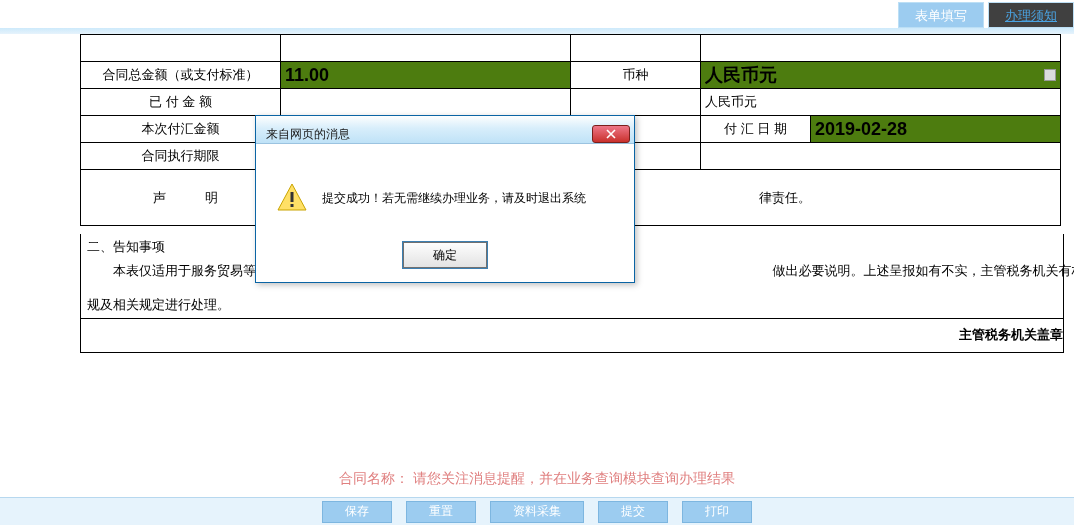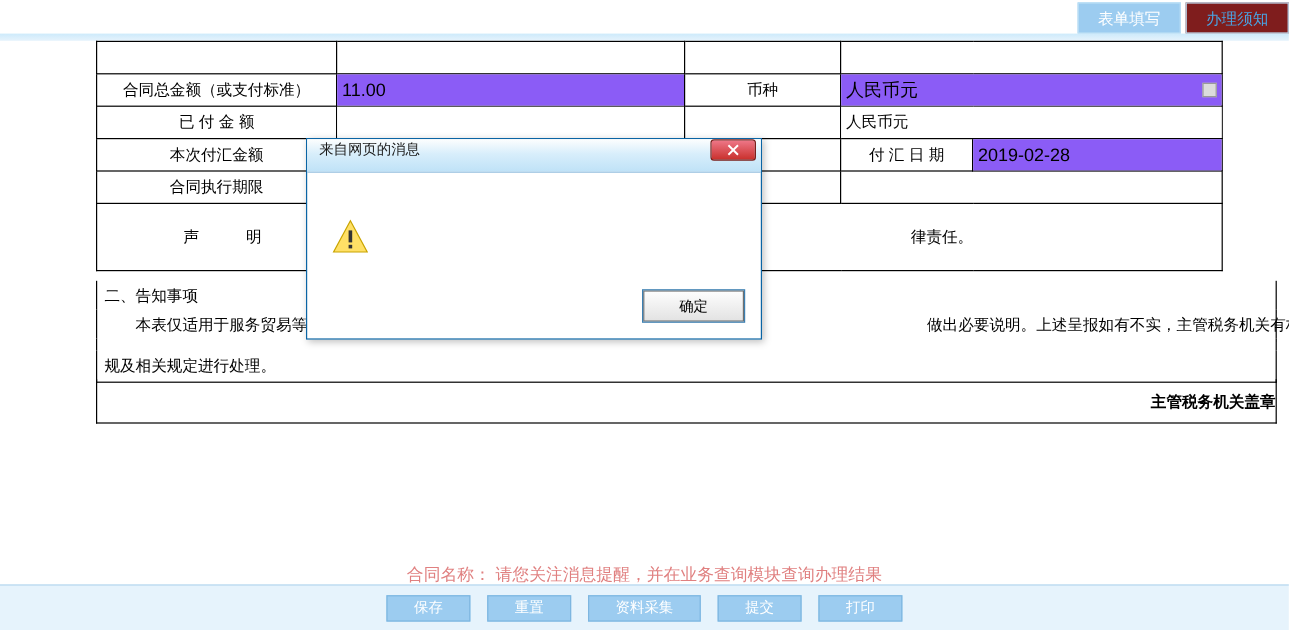--- a/index.html
+++ b/index.html
@@ -28,22 +28,23 @@
     text-align: center;
     border: 1px solid #bcdff5;
     cursor: pointer;
   }
   .tab-active {
     background: #9cccf0;
     color: #fff;
     border-color: #9cccf0;
   }
   .tab-inactive {
-    background: #7f1d1d;
+    background: #404040;
     color: #4aa3e2;
+    text-decoration: underline;
   }
   .blue-strip {
     position: absolute;
     left: 0; right: 0; top: 28px;
     height: 6px;
     background: linear-gradient(#cdeafb, #e6f3fc);
   }
 
   
   .form-table {
@@ -61,24 +62,25 @@
     font-size: 13px;
   }
   .form-table .label-cell {
     text-align: center;
     background: #fff;
   }
   .val-input {
     width: 100%;
     height: 100%;
     border: none;
-    background: #8b5cf6;
+    background: #4d7c0f;
     padding: 0 4px;
-    font-size: 15px;
+    font-size: 18px;
     font-family: inherit;
+    font-weight: bold;
   }
   .val-plain {
     width: 100%;
     height: 100%;
     border: none;
     background: #fff;
     padding: 0 4px;
     font-size: 13px;
     font-family: inherit;
   }
@@ -160,21 +162,21 @@
     top: 470px;
     text-align: center;
     color: #e08080;
     font-size: 14px;
   }
 
   
   .footer-bar {
     position: absolute;
     left: 0; right: 0; bottom: 0;
-    height: 38px;
+    height: 28px;
     background: #e6f3fc;
     border-top: 1px solid #b7d8ef;
     display: flex;
     align-items: center;
     justify-content: center;
     gap: 14px;
   }
   .footer-bar button {
     background: #9cccf0;
     border: 1px solid #7db6e0;
@@ -193,21 +195,21 @@
     width: 380px;
     background: #fff;
     border: 1px solid #0a64a4;
     box-shadow: 2px 2px 6px rgba(0,0,0,0.25);
   }
   .dialog-title {
     height: 28px;
     background: linear-gradient(#fdfefe, #d8eefb 45%, #bfe2f7);
     border-bottom: 1px solid #9bc3e0;
     display: flex;
-    align-items: flex-start;
+    align-items: flex-end;
     padding: 0 4px 0 10px;
     font-size: 12px;
     color: #1a1a1a;
   }
   .dialog-title .spacer { flex: 1; }
   .dialog-close {
     width: 38px; height: 18px;
     background: linear-gradient(#e78, #c9302c);
     border: 1px solid #7a1f1b;
     border-radius: 3px;
@@ -222,21 +224,21 @@
     gap: 14px;
     font-size: 12px;
     min-height: 90px;
   }
   .warn-icon {
     width: 32px; height: 32px;
     flex-shrink: 0;
   }
   .dialog-footer {
     display: flex;
-    justify-content: flex-end;
+    justify-content: center;
     padding: 8px 14px 14px;
   }
   .dialog-ok {
     width: 84px; height: 26px;
     background: linear-gradient(#fdfdfd, #e3e3e3);
     border: 1px solid #707070;
     outline: 1px solid #3c7fb1;
     font-size: 12px;
     cursor: pointer;
     font-family: inherit;
@@ -329,17 +331,18 @@
           <path d="M1 1 L9 9 M9 1 L1 9" stroke="#fff" stroke-width="1.6"></path>
         </svg>
     </span>
   </div>
   <div class="dialog-body">
     <svg class="warn-icon" viewBox="0 0 32 32">
       <polygon points="16,2 30,28 2,28" fill="#ffe066" stroke="#c9a400" stroke-width="1"></polygon>
       <rect x="14.5" y="10" width="3" height="10" fill="#333"></rect>
       <rect x="14.5" y="22" width="3" height="3" fill="#333"></rect>
     </svg>
+    <div>提交成功！若无需继续办理业务，请及时退出系统</div>
   </div>
   <div class="dialog-footer">
     <button class="dialog-ok">确定</button>
   </div>
 </div>
 
 </body></html>

